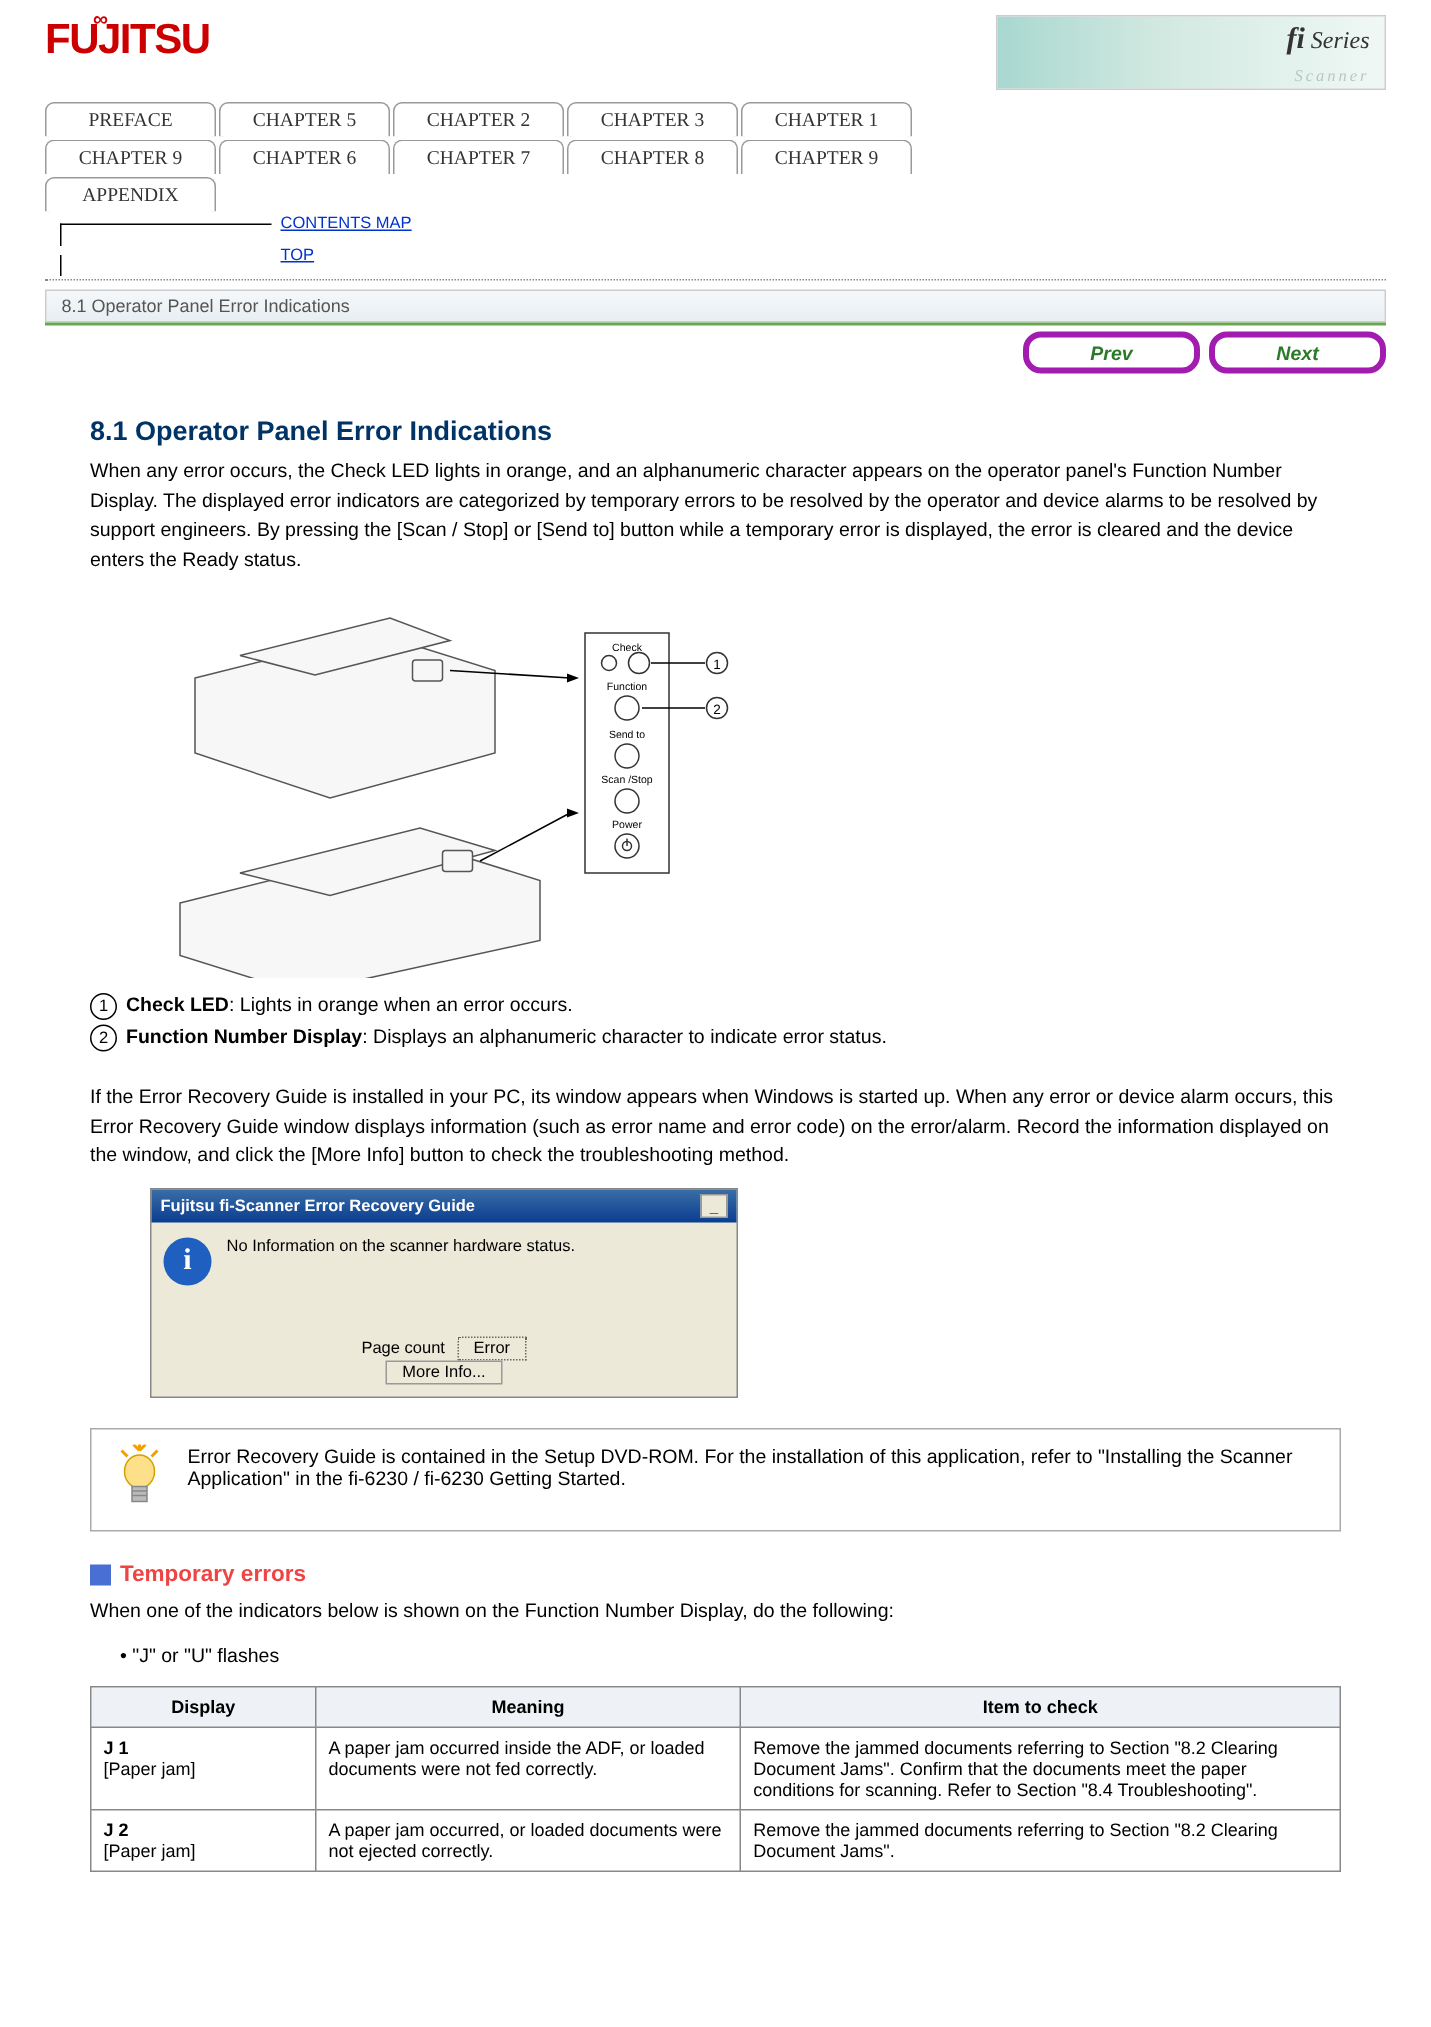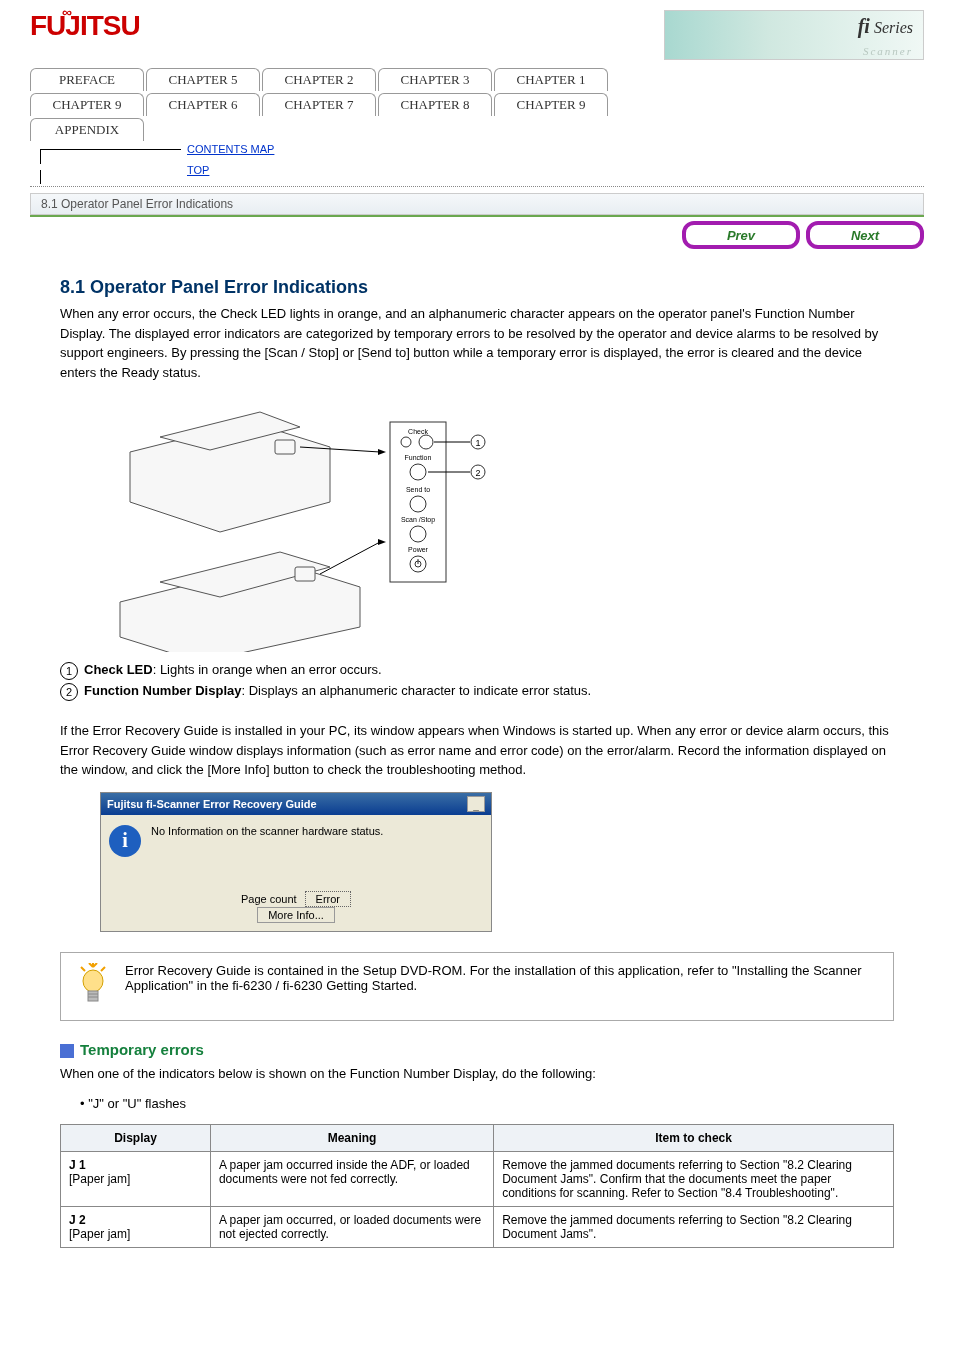--- a/index.html
+++ b/index.html
@@ -227,21 +227,21 @@
     align-items:flex-start;
   }
   .bulb-icon {
     width:36px;flex-shrink:0;
   }
 
   .blue-square {
     width:14px;height:14px;background:#4a6fd4;display:inline-block;
     vertical-align:middle;margin-right:6px;
   }
-  h3.sub-title { font-size:15px; color:#15803d; margin:14px 0 6px 0; font-weight:bold; }
+  h3.sub-title { font-size:15px; color:#ef4444; margin:14px 0 6px 0; font-weight:bold; }
 
   ul.plain { list-style:none; padding-left:20px; }
   ul.plain li::before { content:"• "; }
 
   table.err-table {
     border-collapse:collapse;
     width:100%;
     margin-top:8px;
     font-size:12px;
   }

